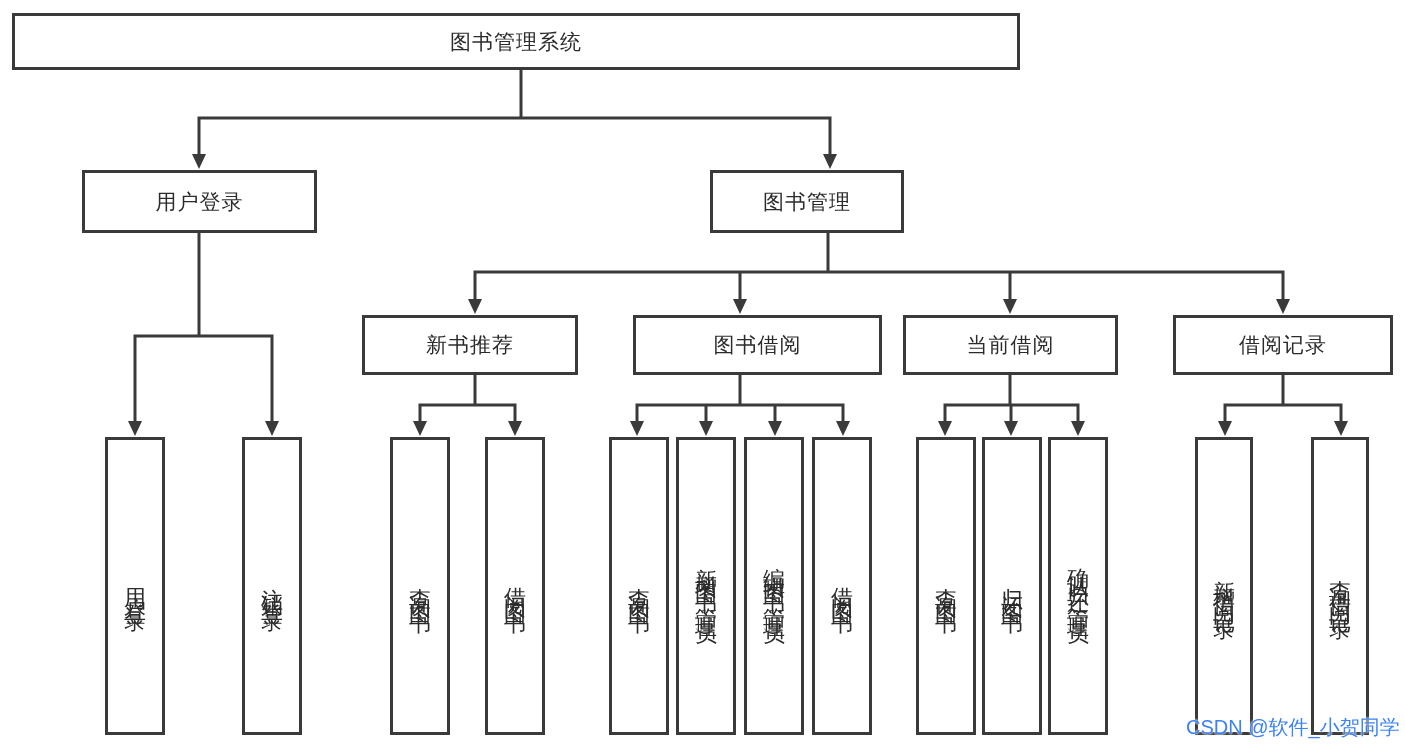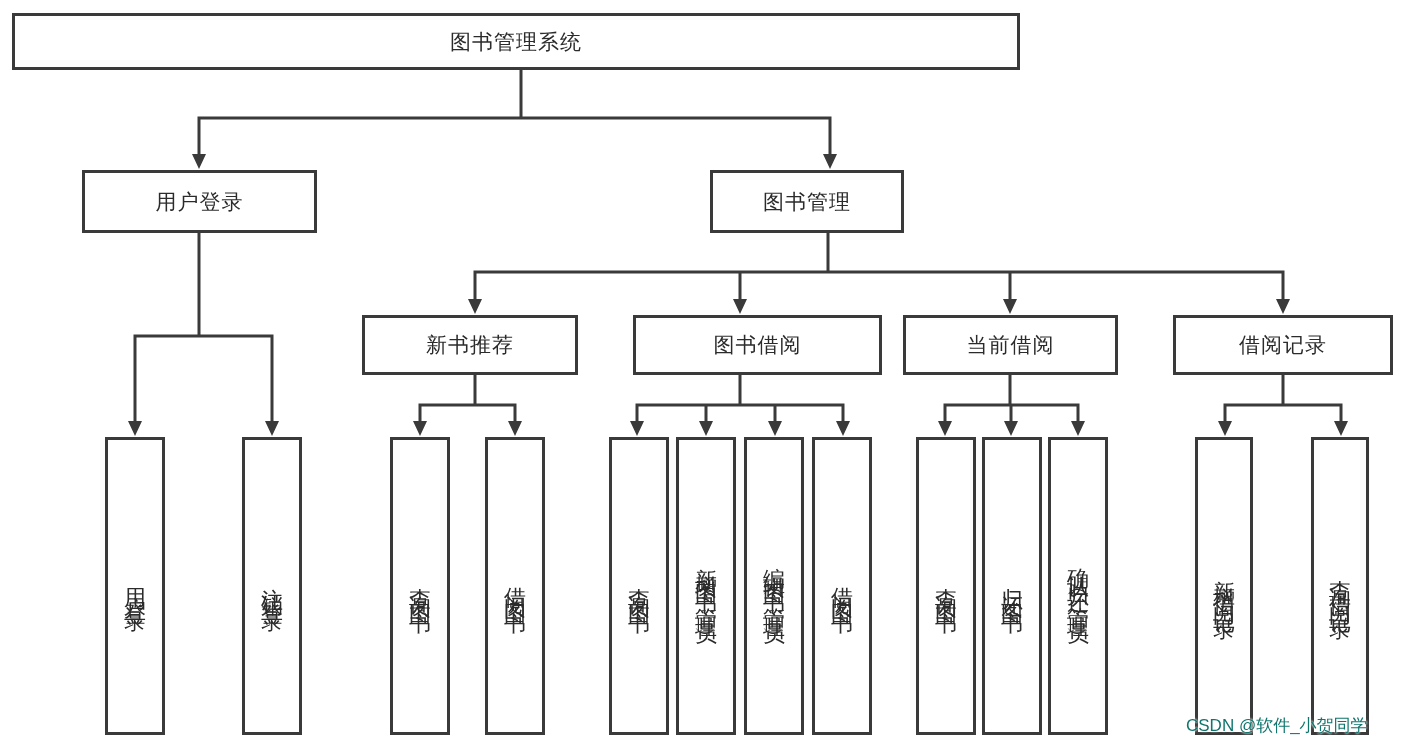--- a/index.html
+++ b/index.html
@@ -29,22 +29,22 @@
   .box.v span{
     writing-mode:vertical-rl;
     text-orientation:mixed;
     font-size:22px;
     letter-spacing:8px;
     line-height:1;
   }
   .watermark{
     position:absolute;
     left:1186px;top:714px;
-    font-size:17px;
-    color:#0f766e;
+    font-size:20px;
+    color:#3b82f6;
     text-shadow:0 0 3px #ffffff,0 0 2px #ffffff;
     white-space:nowrap;
   }
 </style>
 </head>
 <body>
 
 <div class="canvas">
 
   <svg class="lines" width="1405" height="747" viewBox="0 0 1405 747" aria-hidden="true">

